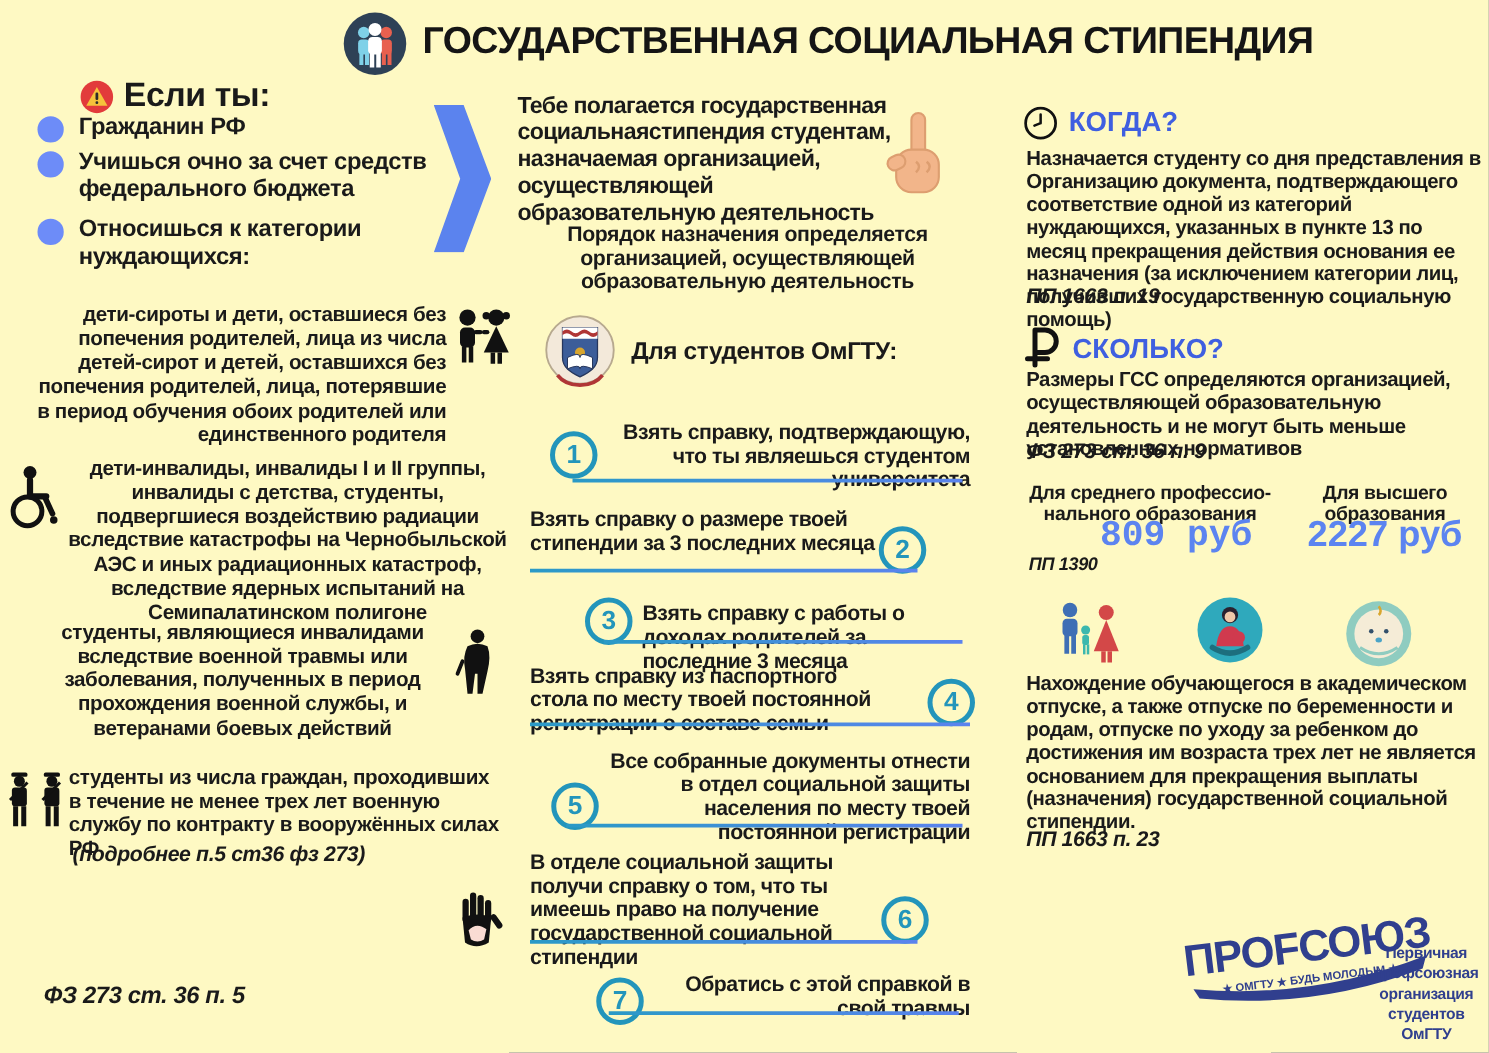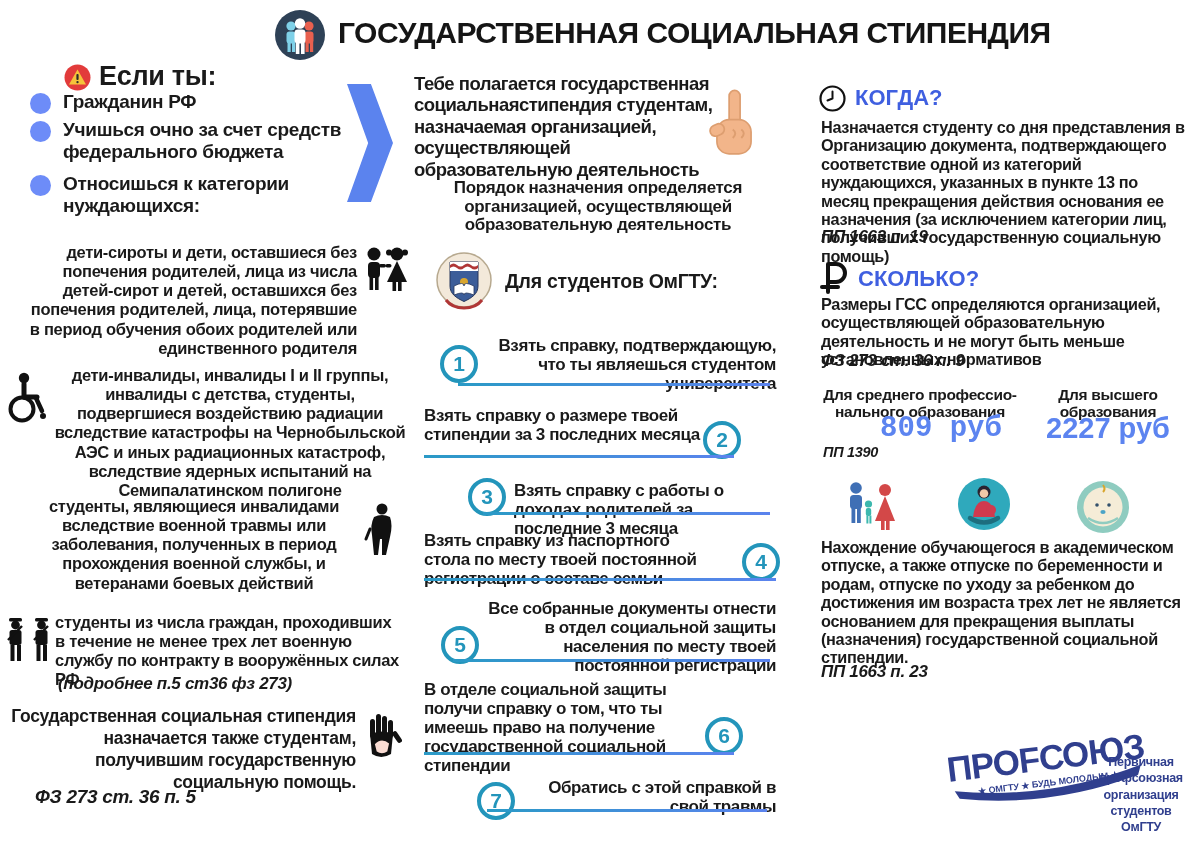--- a/index.html
+++ b/index.html
@@ -1,16 +1,16 @@
 <!DOCTYPE html>
 <html><head>
 <meta charset="utf-8">
 <style>
   html,body{margin:0;padding:0;background:#9a9a9a;}
-  .poster{position:relative;width:1191px;height:842px;background:#ffffff;
+  .poster{position:relative;width:1191px;height:842px;background:#fef9c3;
     font-family:"Liberation Sans",sans-serif;color:#1a1a1a;overflow:hidden;margin:0 auto;}
   .abs{position:absolute;}
   .t{font-weight:bold;letter-spacing:-0.3px;line-height:1.16;}
   .it{font-style:italic;}
   .ctr{text-align:center;}
   .rgt{text-align:right;}
   .title{font-size:30px;font-weight:bold;letter-spacing:-0.5px;color:#151515;}
   .h-blue{color:#3f5fe0;font-weight:bold;font-size:22px;}
   .dot{width:21px;height:21px;border-radius:50%;background:#6d8cf8;}
   .chevron{width:46px;height:118px;background:#5b83ee;
@@ -127,21 +127,20 @@
         <rect x="3.5" y="14" width="12" height="15" rx="2.5"></rect>
         <rect x="4.5" y="29" width="4" height="16"></rect>
           <rect x="11" y="29" width="4" height="16"></rect>
         <path d="M2 24 L16 10" stroke="#111" stroke-width="2.4"></path>
       </g>
     </svg>
   </span>
   <div class="abs t" style="left:55px;top:613px;width:345px;font-size:16.5px;">студенты из числа граждан, проходивших в течение не менее трех лет военную службу по контракту в вооружённых силах РФ</div>
   <div class="abs t it" style="left:58px;top:674px;width:300px;font-size:17px;">(подробнее п.5 ст36 фз 273)</div>
 
-  <div class="abs t rgt" style="left:8px;top:706px;width:348px;font-size:17.5px;line-height:1.25;">Государственная социальная стипендия назначается также студентам, получившим государственную социальную помощь.</div>
   <span class="abs" style="left:362px;top:710px;">
     <svg width="42" height="54" viewBox="0 0 42 54">
       <g fill="#111">
         <rect x="8" y="9" width="5" height="19" rx="2.5"></rect>
         <rect x="14" y="4" width="5" height="24" rx="2.5"></rect>
         <rect x="20" y="6" width="5" height="22" rx="2.5"></rect>
         <rect x="26" y="10" width="5" height="18" rx="2.5"></rect>
         <rect x="29" y="22" width="5" height="13" rx="2.5" transform="rotate(-35 31 22)"></rect>
         <path d="M8 24 q13 -5 23 0 l-2 20 q-10 6 -19 0 z"></path>
       </g>

